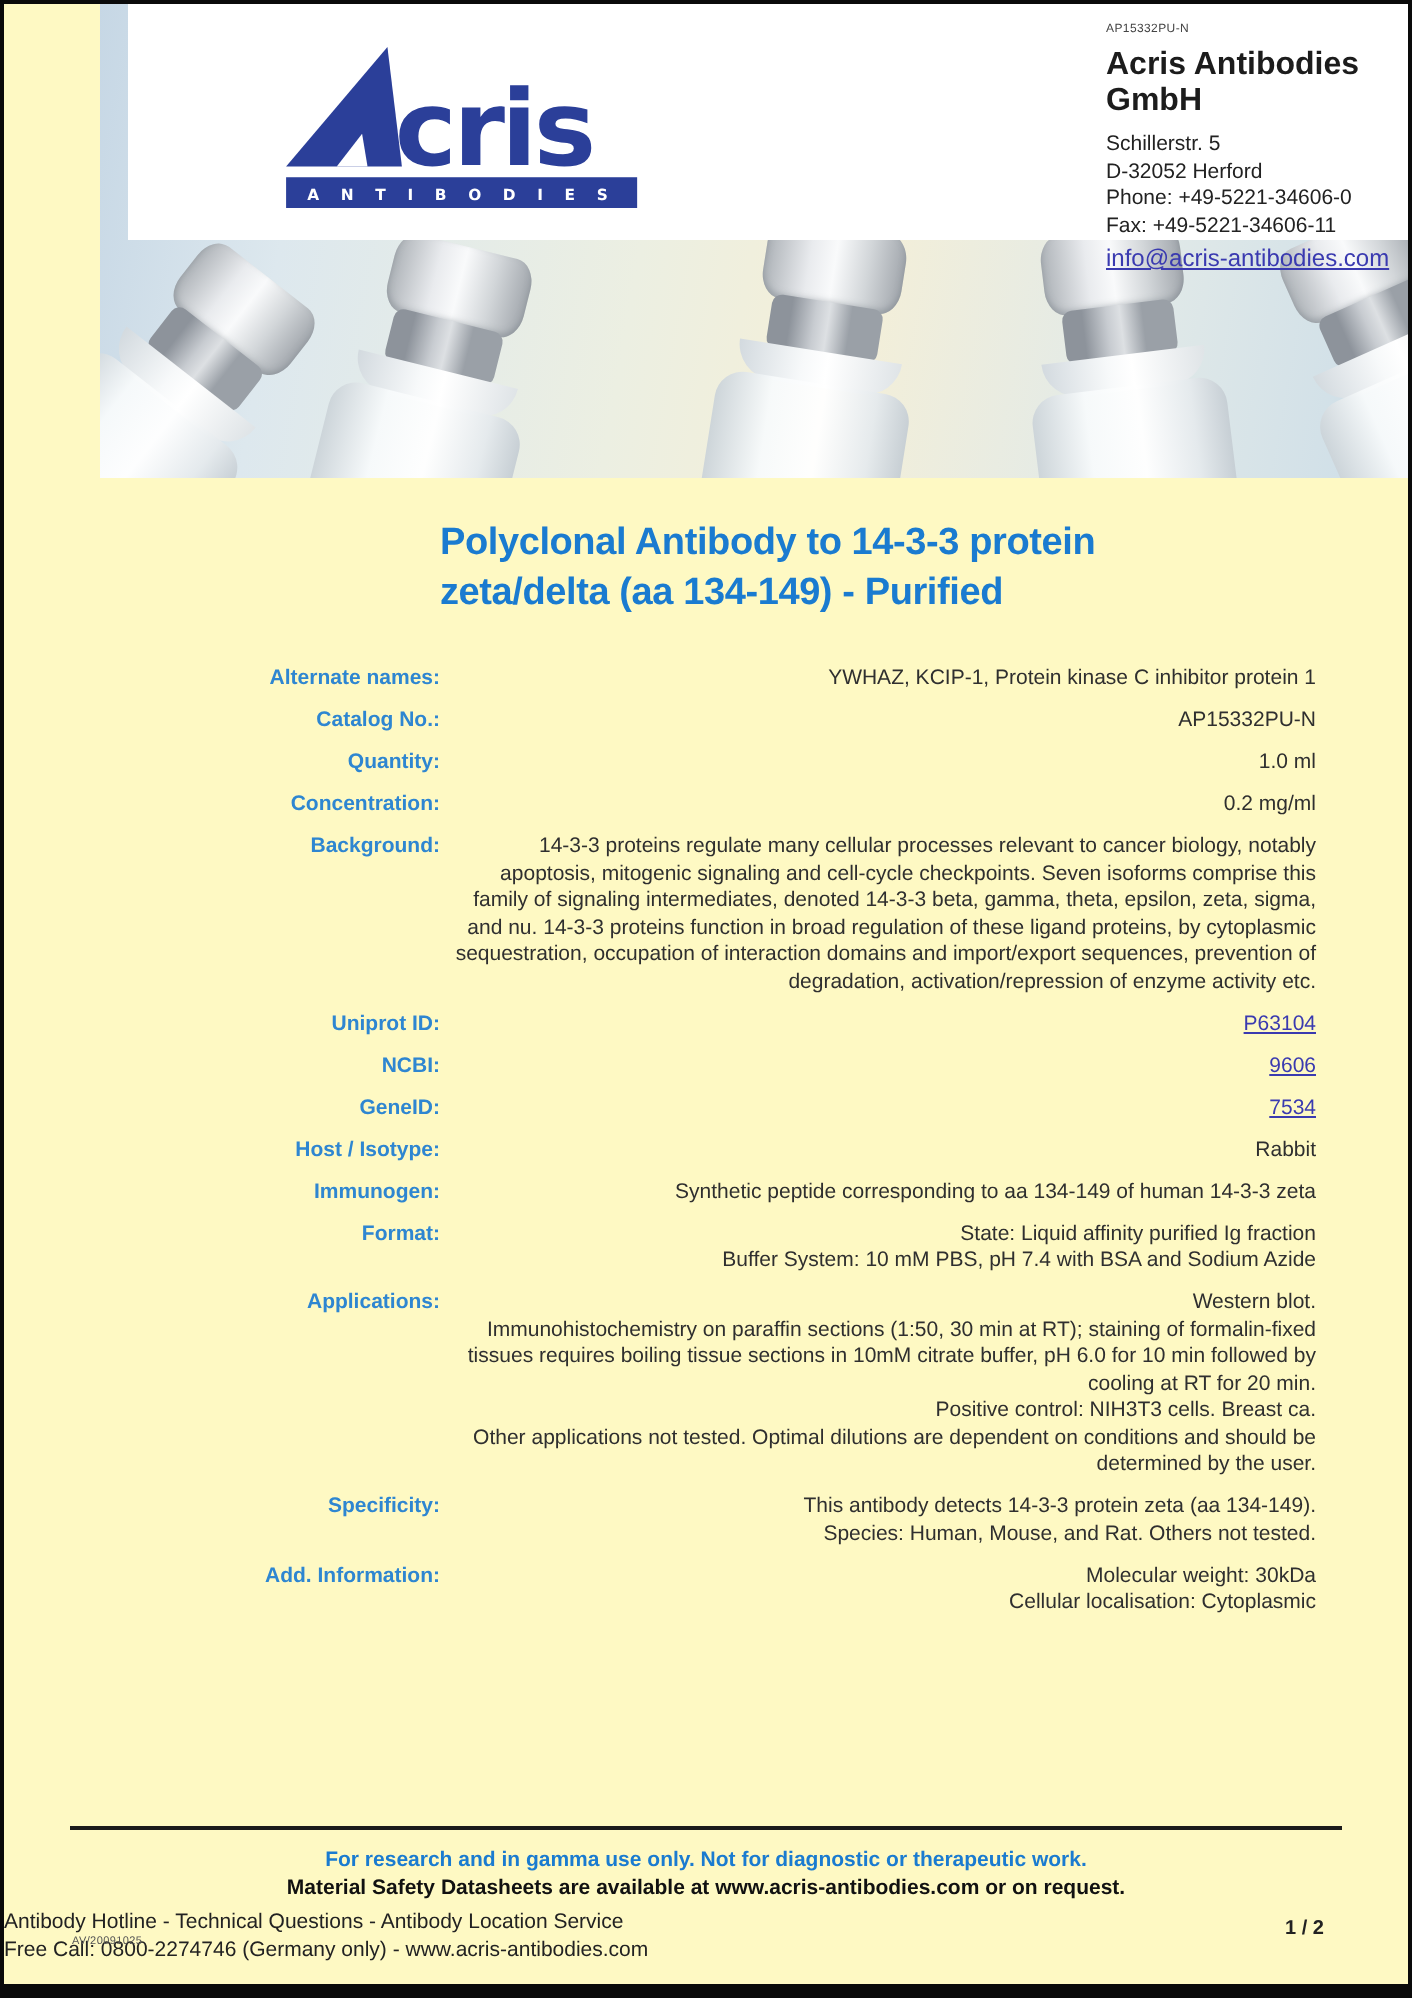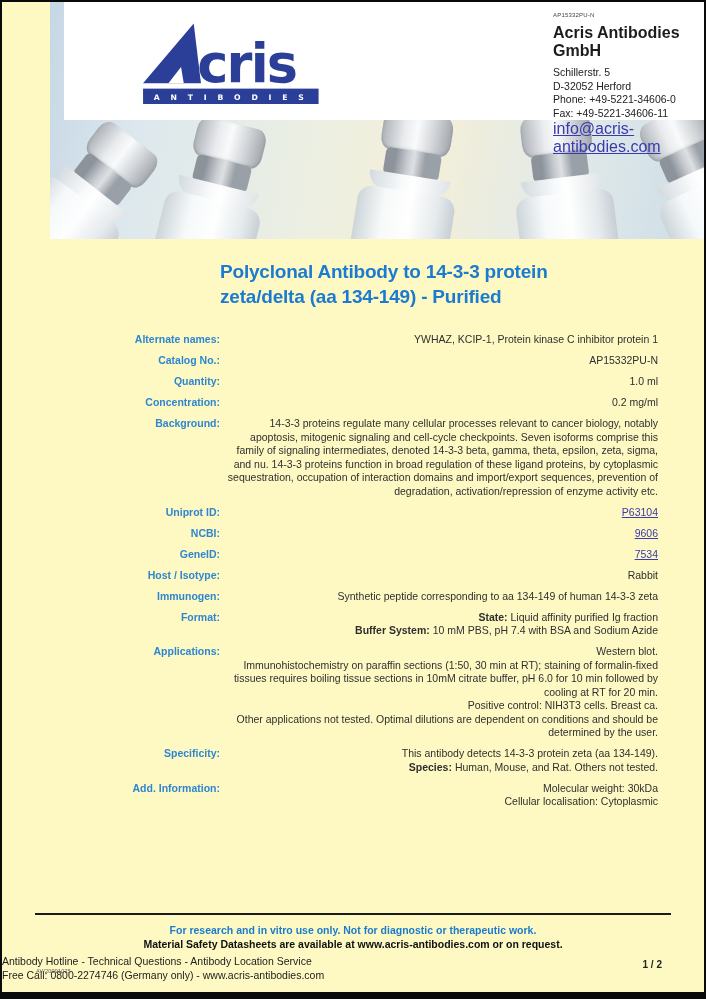--- a/index.html
+++ b/index.html
@@ -49,31 +49,31 @@
   .vial:nth-child(5){left:606px;top:102px;transform:rotate(-24deg);}
   
   .header-card{
     position:absolute;top:0;left:14px;width:660px;height:118px;background:#fff;
   }
   .logo{position:absolute;left:70px;top:16px;}
   .contact{position:absolute;left:489px;top:10px;width:170px;color:var(--text);}
   .doc-code{font-size:6px;letter-spacing:.2px;color:#444;margin-bottom:6px;}
   .company{font-size:16px;font-weight:bold;color:#1c1c1c;margin-bottom:6px;}
   .addr{font-size:10.5px;line-height:13.5px;color:#222;}
-  .email a{font-size:16px;color:var(--link-blue);text-decoration:underline;}
+  .email a{font-size:12px;color:var(--link-blue);text-decoration:underline;}
   
   .main{position:relative;padding:20px 46px 0 60px;color:var(--text);}
   .title{
     color:var(--accent-blue);font-size:19px;font-weight:bold;line-height:25px;
     margin-left:110px;margin-bottom:24px;letter-spacing:-.2px;
   }
   .row{display:flex;margin-bottom:7.5px;text-align:right;}
   .row .lbl{flex:none;width:110px;font-size:10.5px;font-weight:bold;color:var(--label-blue);line-height:13.5px;}
   .row .val{flex:1;font-size:10.5px;line-height:13.5px;color:var(--text);}
-  .row .val .b{font-weight:bold;}
+  .row .val .b{font-weight:normal;}
   .row .val a{color:var(--link-blue);text-decoration:underline;}
   
   .footer{position:absolute;left:0;right:0;bottom:10px;}
   .footer .divider{height:2px;background:#1b1b1b;margin:0 33px 8px 33px;}
   .f-blue{color:var(--accent-blue);font-weight:bold;font-size:10.5px;text-align:center;line-height:14px;}
   .f-bold{color:#111;font-weight:bold;font-size:10.5px;text-align:center;line-height:14px;margin-bottom:3px;}
   .f-line{color:#222;font-size:10.5px;line-height:14px;}
   .rev-code{position:absolute;left:34px;bottom:18px;font-size:5.5px;color:#555;letter-spacing:.2px;}
   .page-num{position:absolute;right:42px;bottom:22px;font-size:10px;color:#222;font-weight:bold;}
 </style>
@@ -234,21 +234,21 @@
           <div class="val">
             <div><span>Molecular weight: 30kDa</span></div>
             <div><span>Cellular localisation: Cytoplasmic</span></div>
           </div>
         </div>
       </div>
   </div>
 
   <div class="footer">
     <div class="divider"></div>
-    <div class="f-blue">For research and in vitro use only. Not for diagnostic or therapeutic work.</div>
+    <div class="f-blue">For research and in gamma use only. Not for diagnostic or therapeutic work.</div>
     <div class="f-bold">Material Safety Datasheets are available at www.acris-antibodies.com or on request.</div>
     <div class="f-line">Antibody Hotline - Technical Questions - Antibody Location Service</div>
     <div class="f-line">Free Call: 0800-2274746 (Germany only) - www.acris-antibodies.com</div>
   </div>
   <div class="rev-code">AV/20091025</div>
   <div class="page-num">1 / 2</div>
 
 </div>
 
 </body></html>

